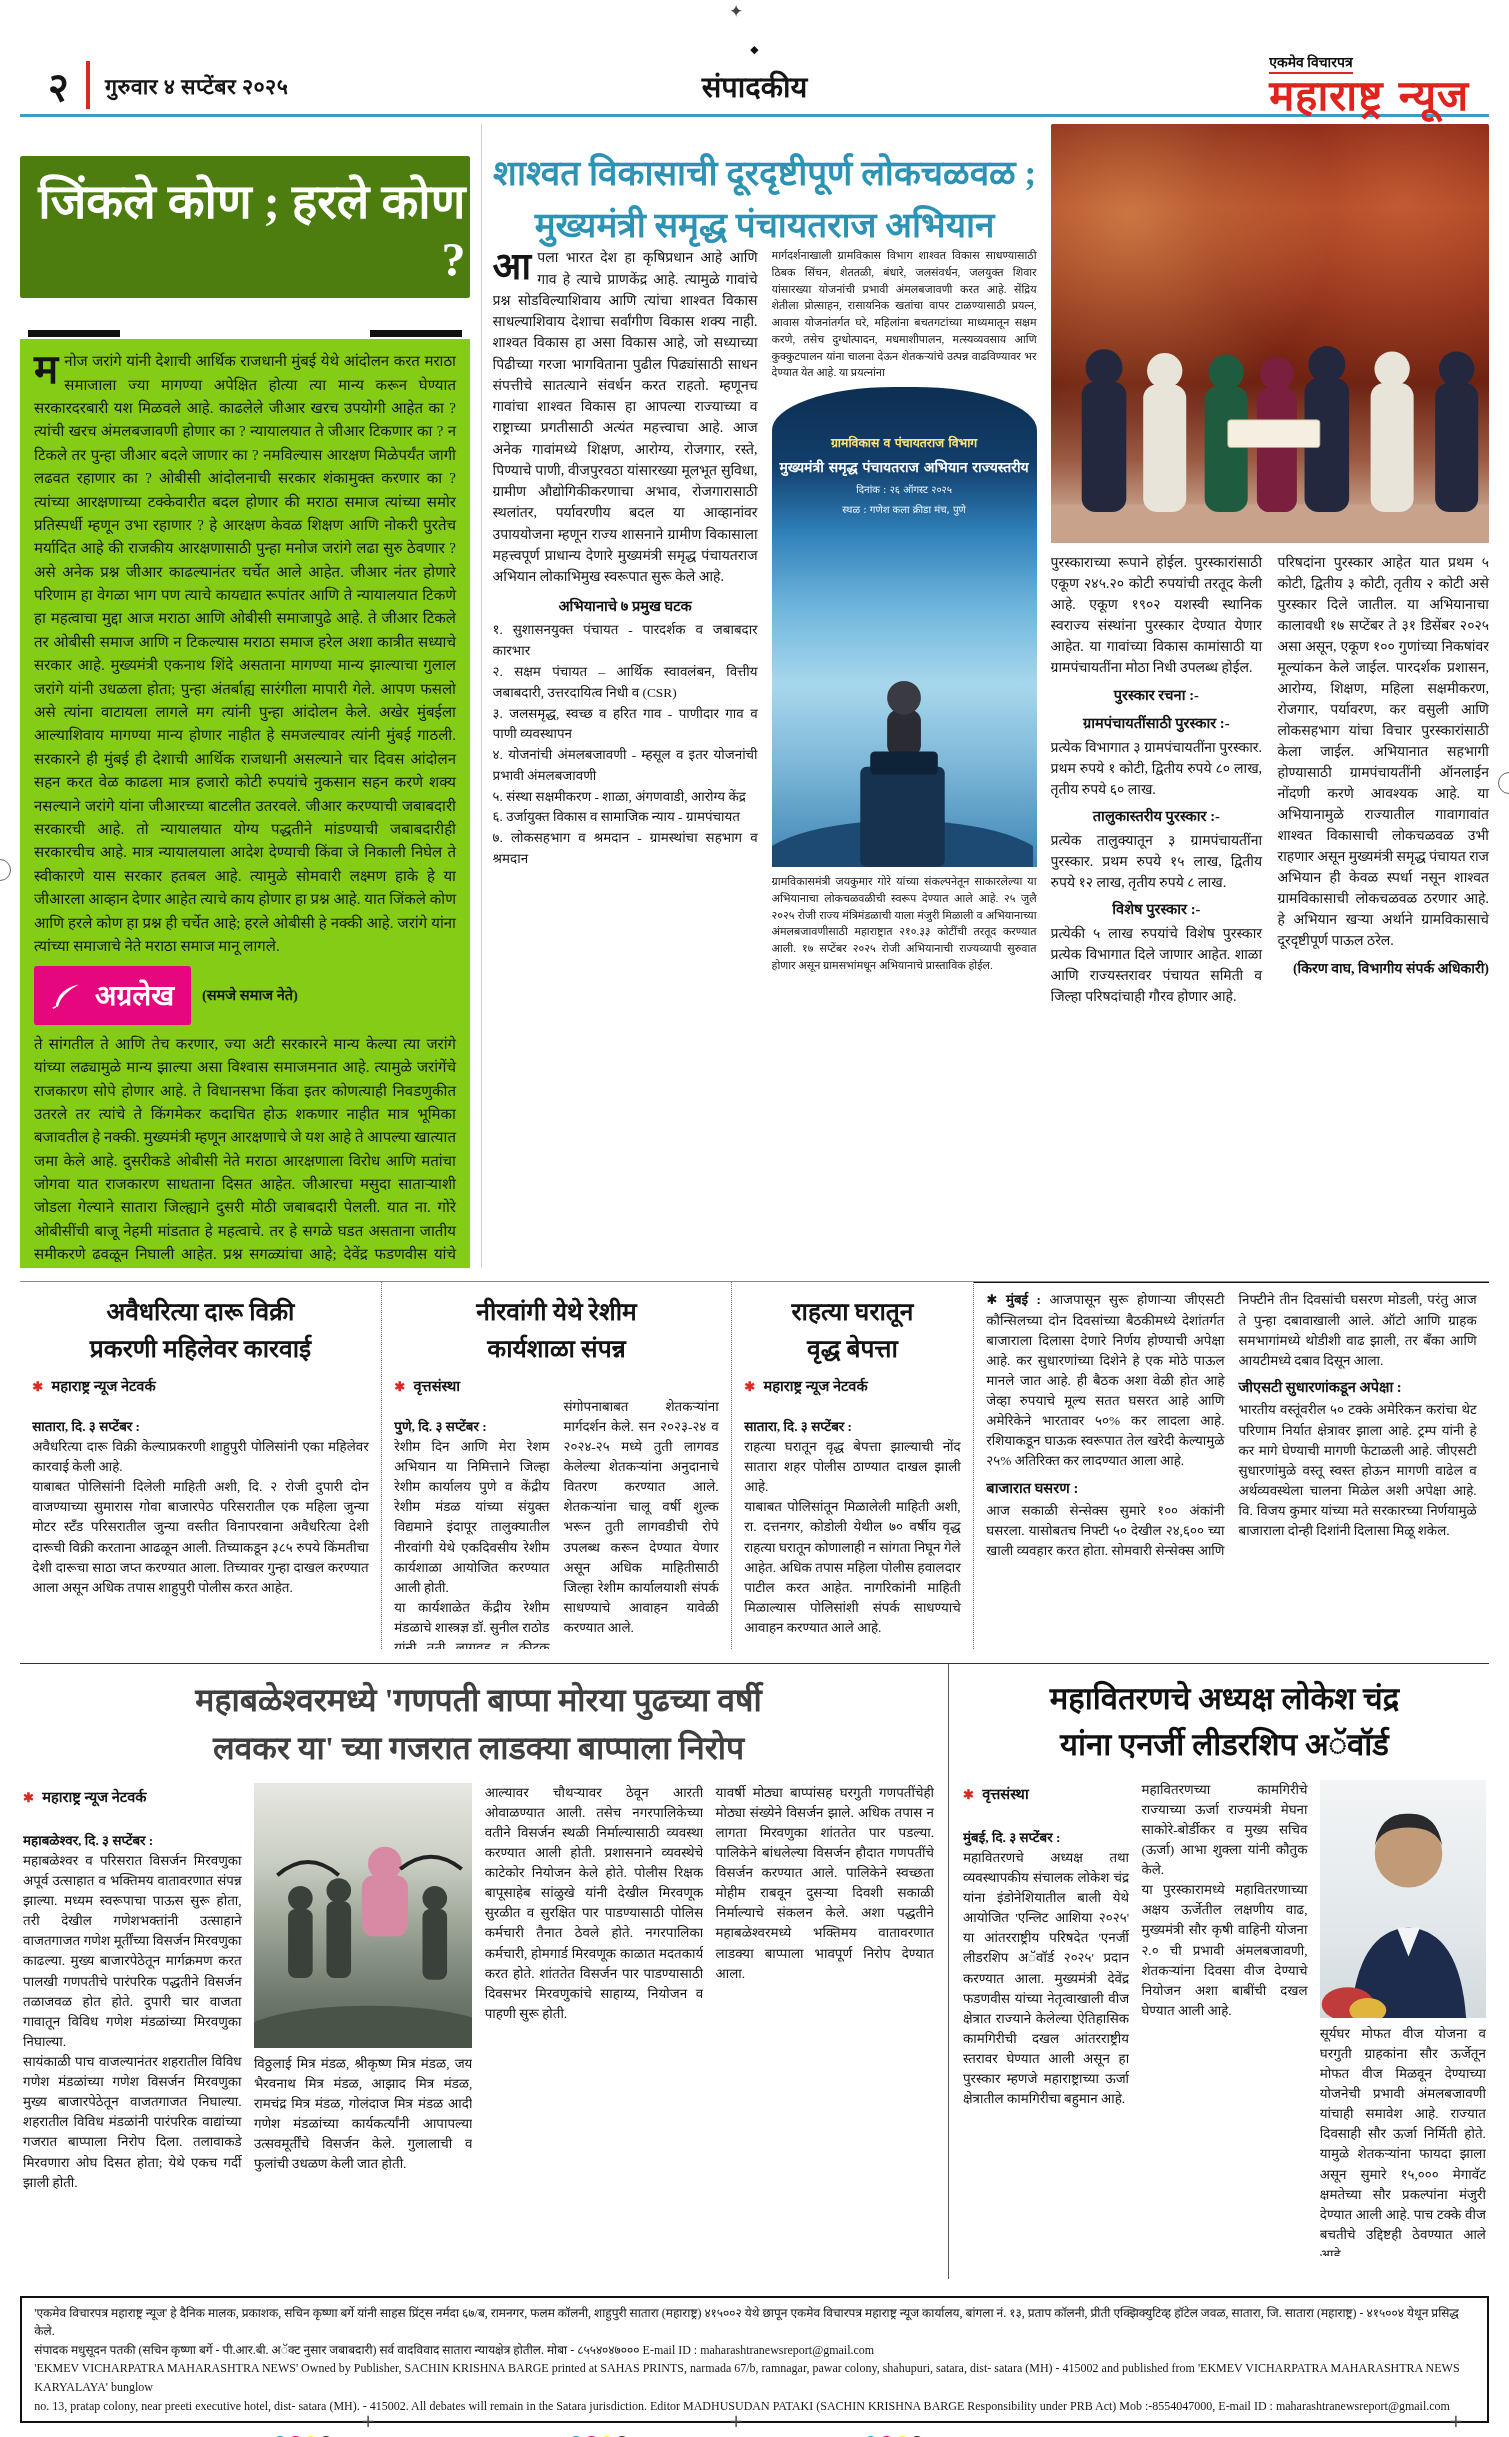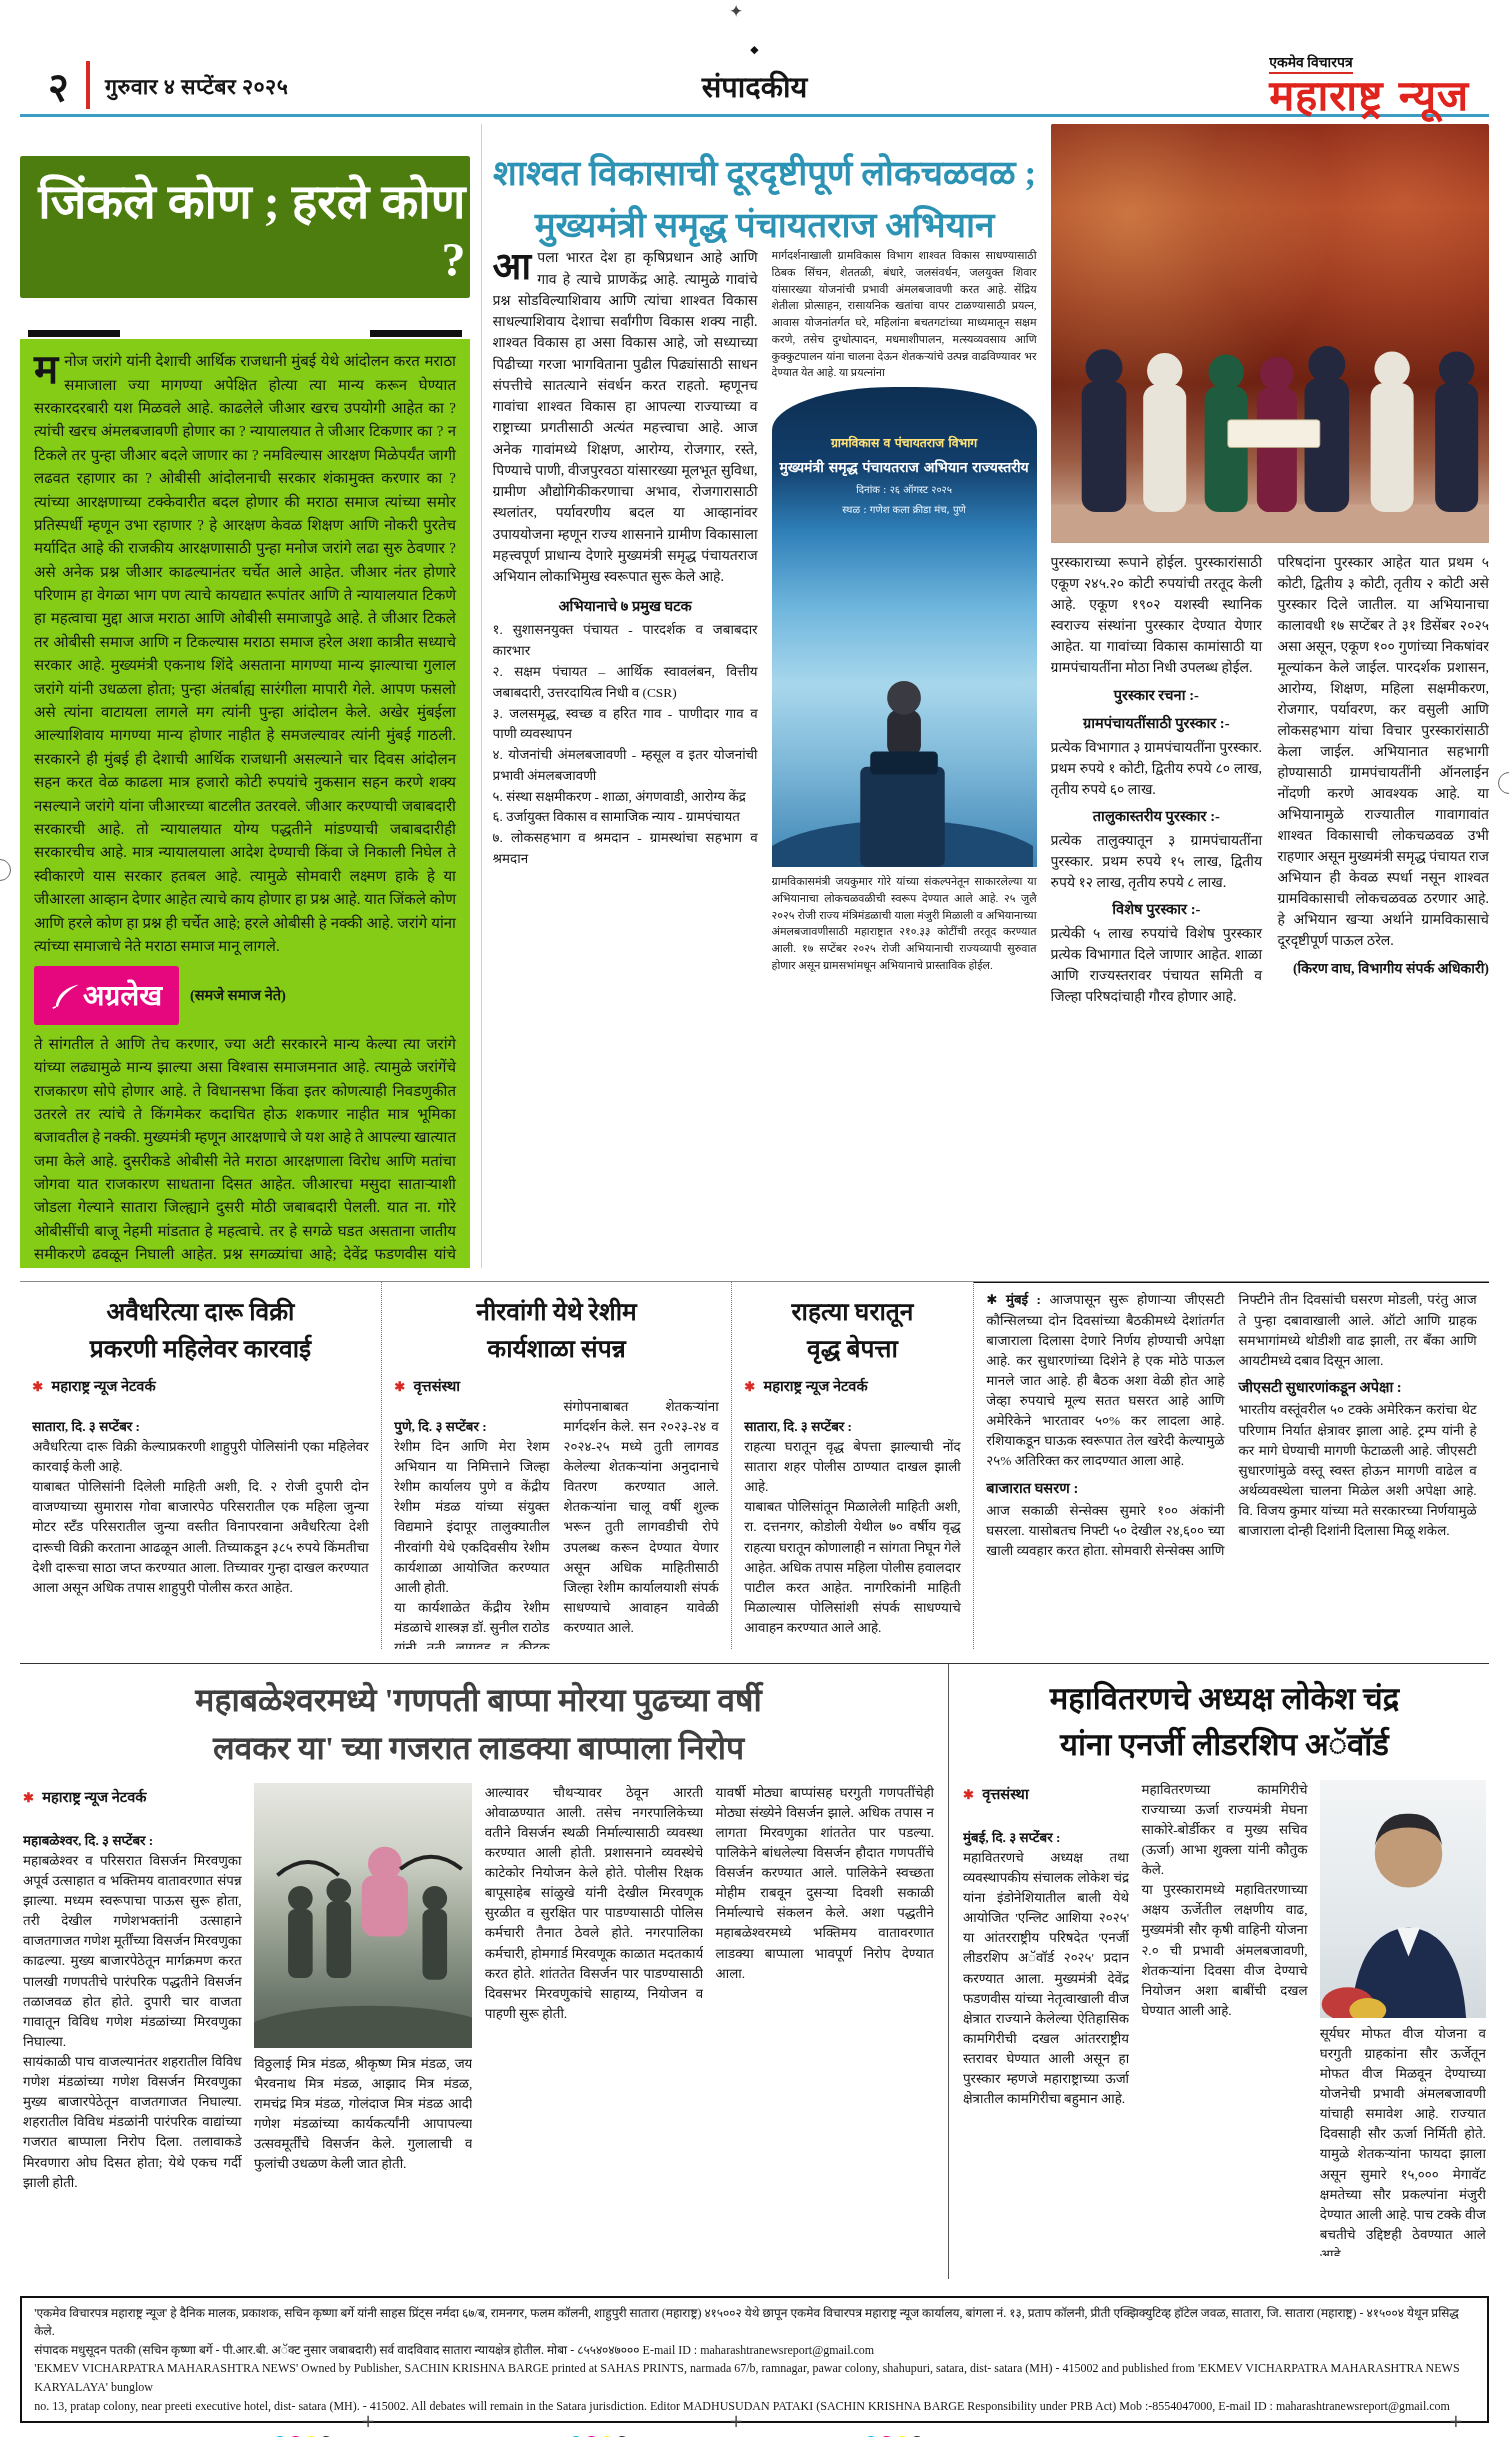--- a/index.html
+++ b/index.html
@@ -30,21 +30,21 @@
   .top-zone{display:flex;gap:10.8px;height:1144px;margin-top:7.7px;overflow:hidden;}
   .lead-left{width:450px;flex:none;display:flex;flex-direction:column;}
   .ll-head{background:#4d7c0f;color:#fff;font-size:48px;font-weight:bold;text-align:right;
            padding:10.8px 4.6px;border-radius:2.3px;position:relative;}
   .ll-bars{height:7.7px;position:relative;}
   .ll-bars i{position:absolute;top:0;height:7px;width:92px;background:#111;display:block;}
   .ll-bars i.r{right:7.7px;} .ll-bars i.l{left:7.7px;}
   .ll-body{background:#84cc16;flex:1;margin-top:1.5px;padding:10.8px 14px;font-size:15px;line-height:1.56;overflow:hidden;}
   .dropcap::first-letter{font-size:2.7em;font-weight:bold;float:left;line-height:.85;padding:3.1px 6.1px 0 0;}
   .badge-row{display:flex;align-items:center;gap:10.8px;margin:7.7px 0;}
-  .badge{background:#e6077e;color:#fff;display:flex;align-items:center;gap:1px;
+  .badge{background:#e6077e;color:#fff;display:flex;align-items:center;gap:13px;
          padding:7.7px 17px;border-radius:3.1px;font-size:28px;font-weight:bold;
          font-family:"DejaVu Sans","Liberation Sans",sans-serif;}
   .badge svg{display:block;}
   .badge-note{font-size:14.6px;font-weight:bold;}
   
   .editorial{flex:1;border-left:0.8px solid #cfcfcf;padding-left:10.8px;display:grid;
              grid-template-columns:265px 265px 1fr;grid-template-rows:123px 296px auto;
              column-gap:14px;overflow:hidden;}
   .ed-head{grid-column:1/3;grid-row:1;color:#2c93b4;font-size:35px;font-weight:bold;
            text-align:center;line-height:1.5;white-space:pre-line;align-self:start;}

